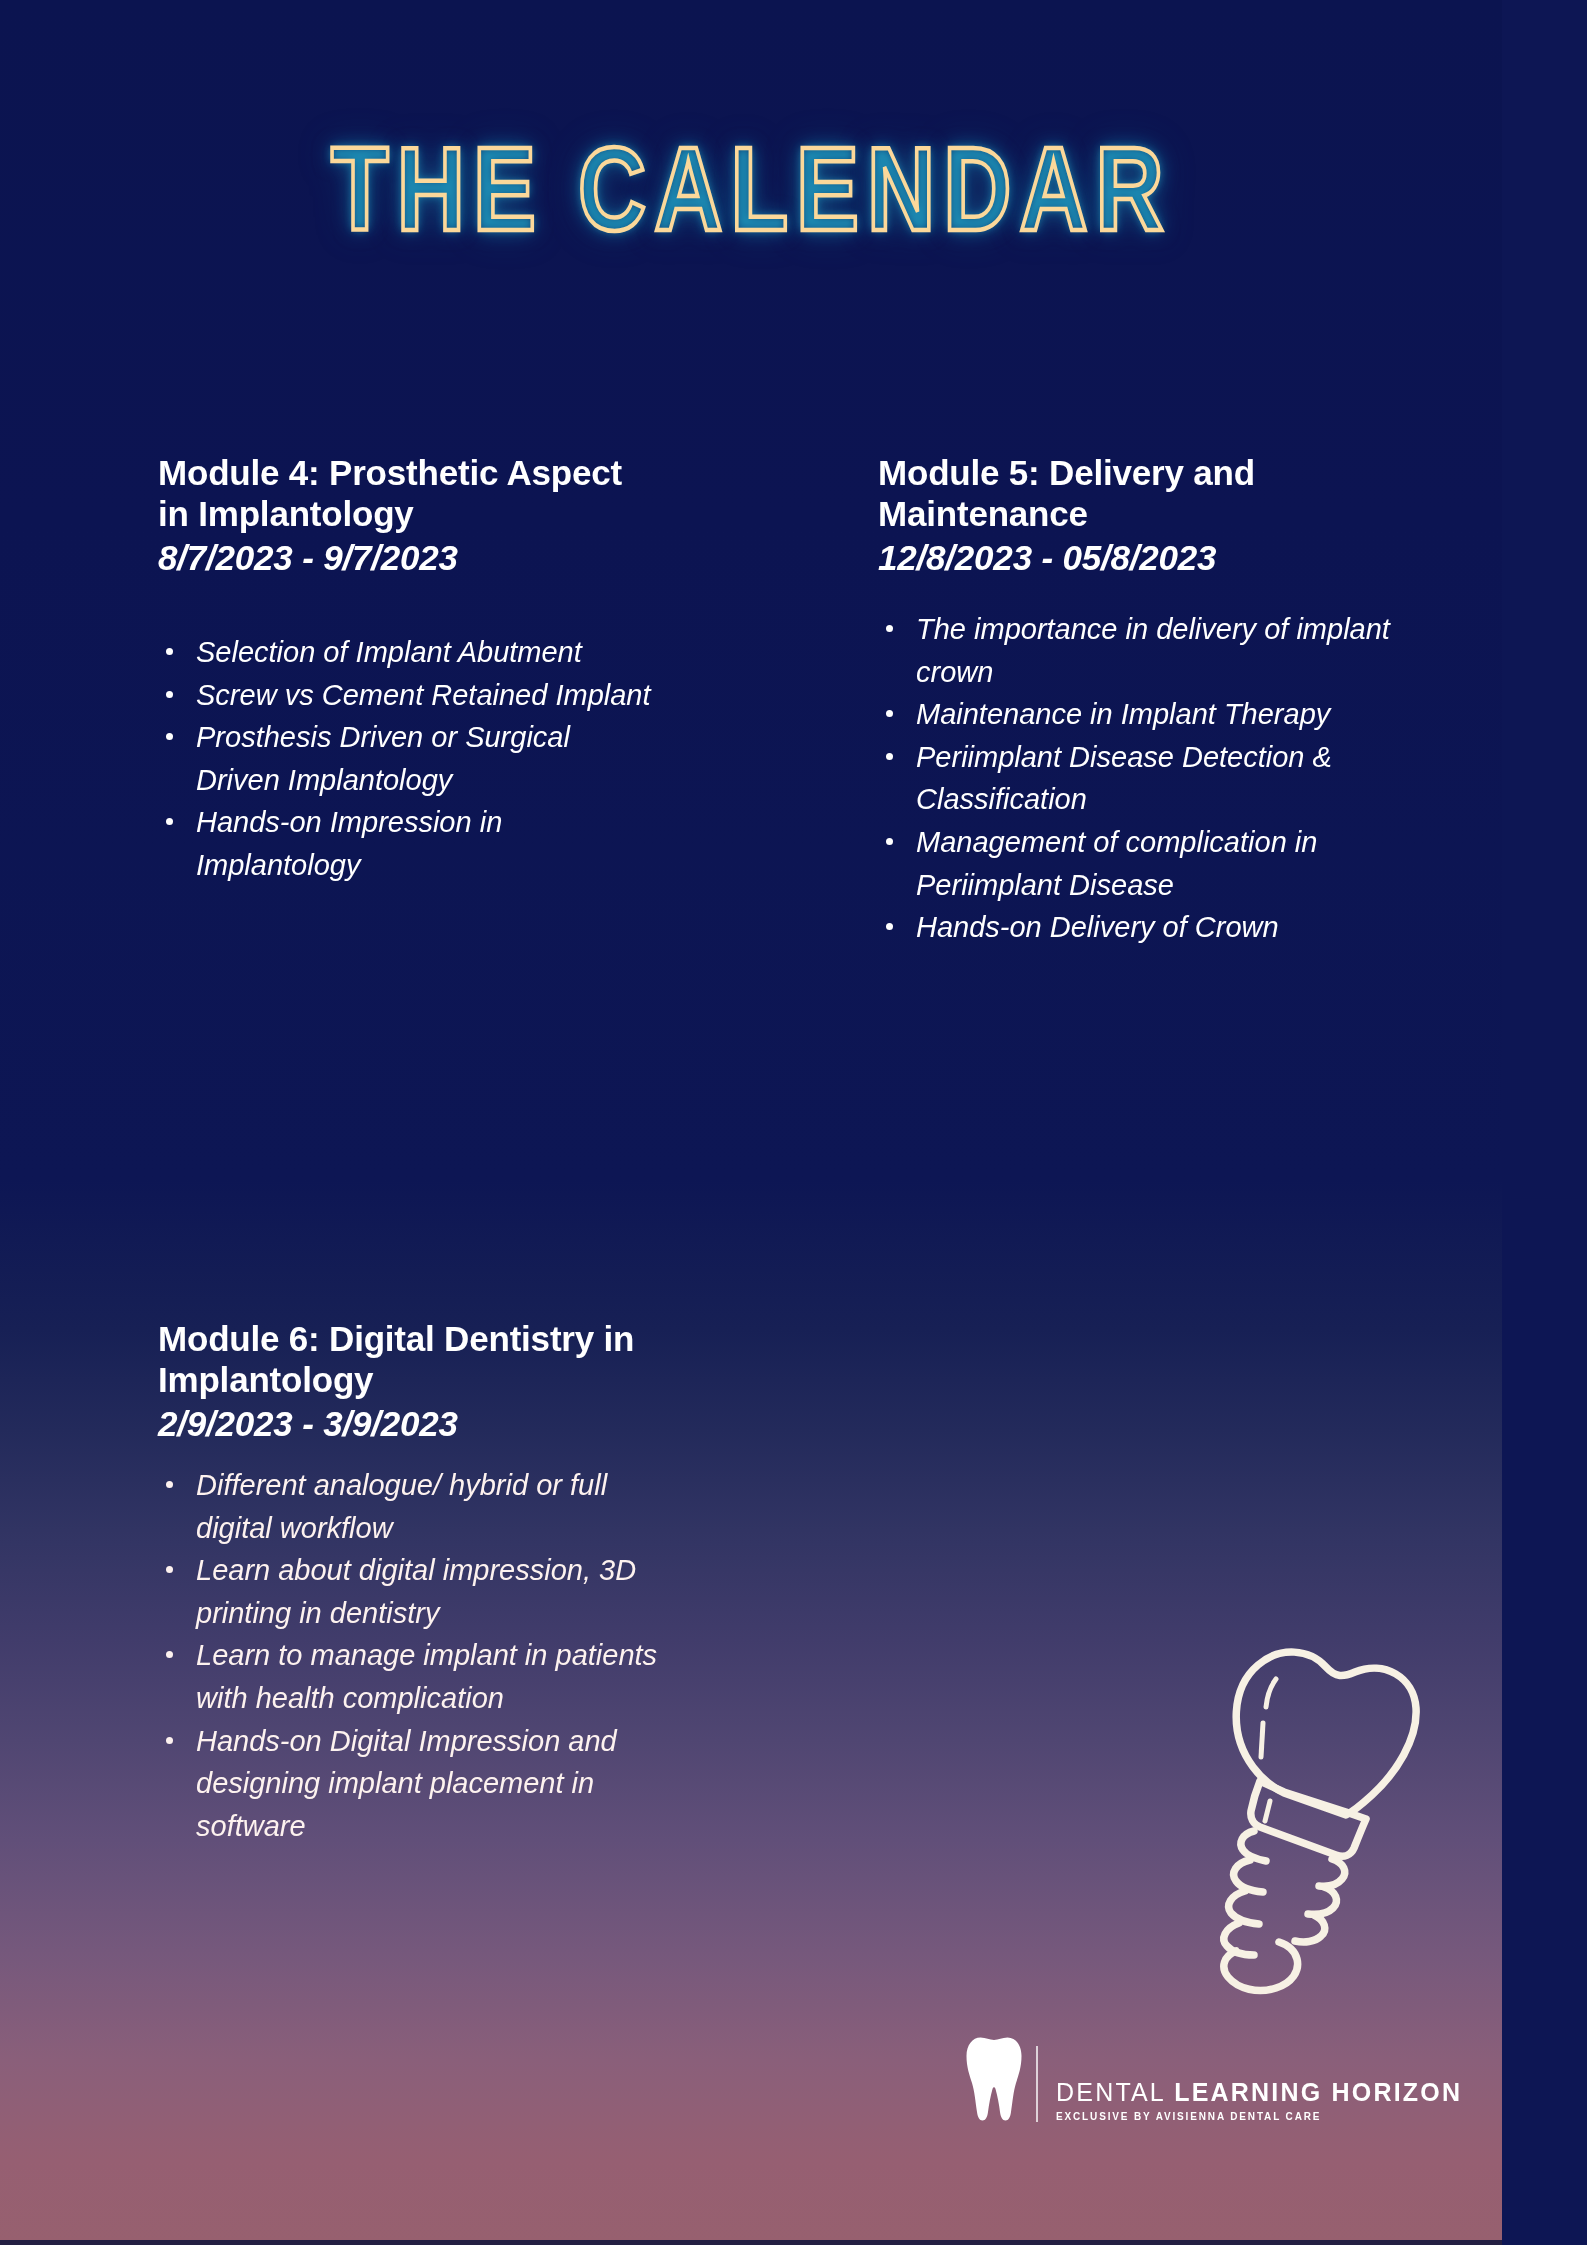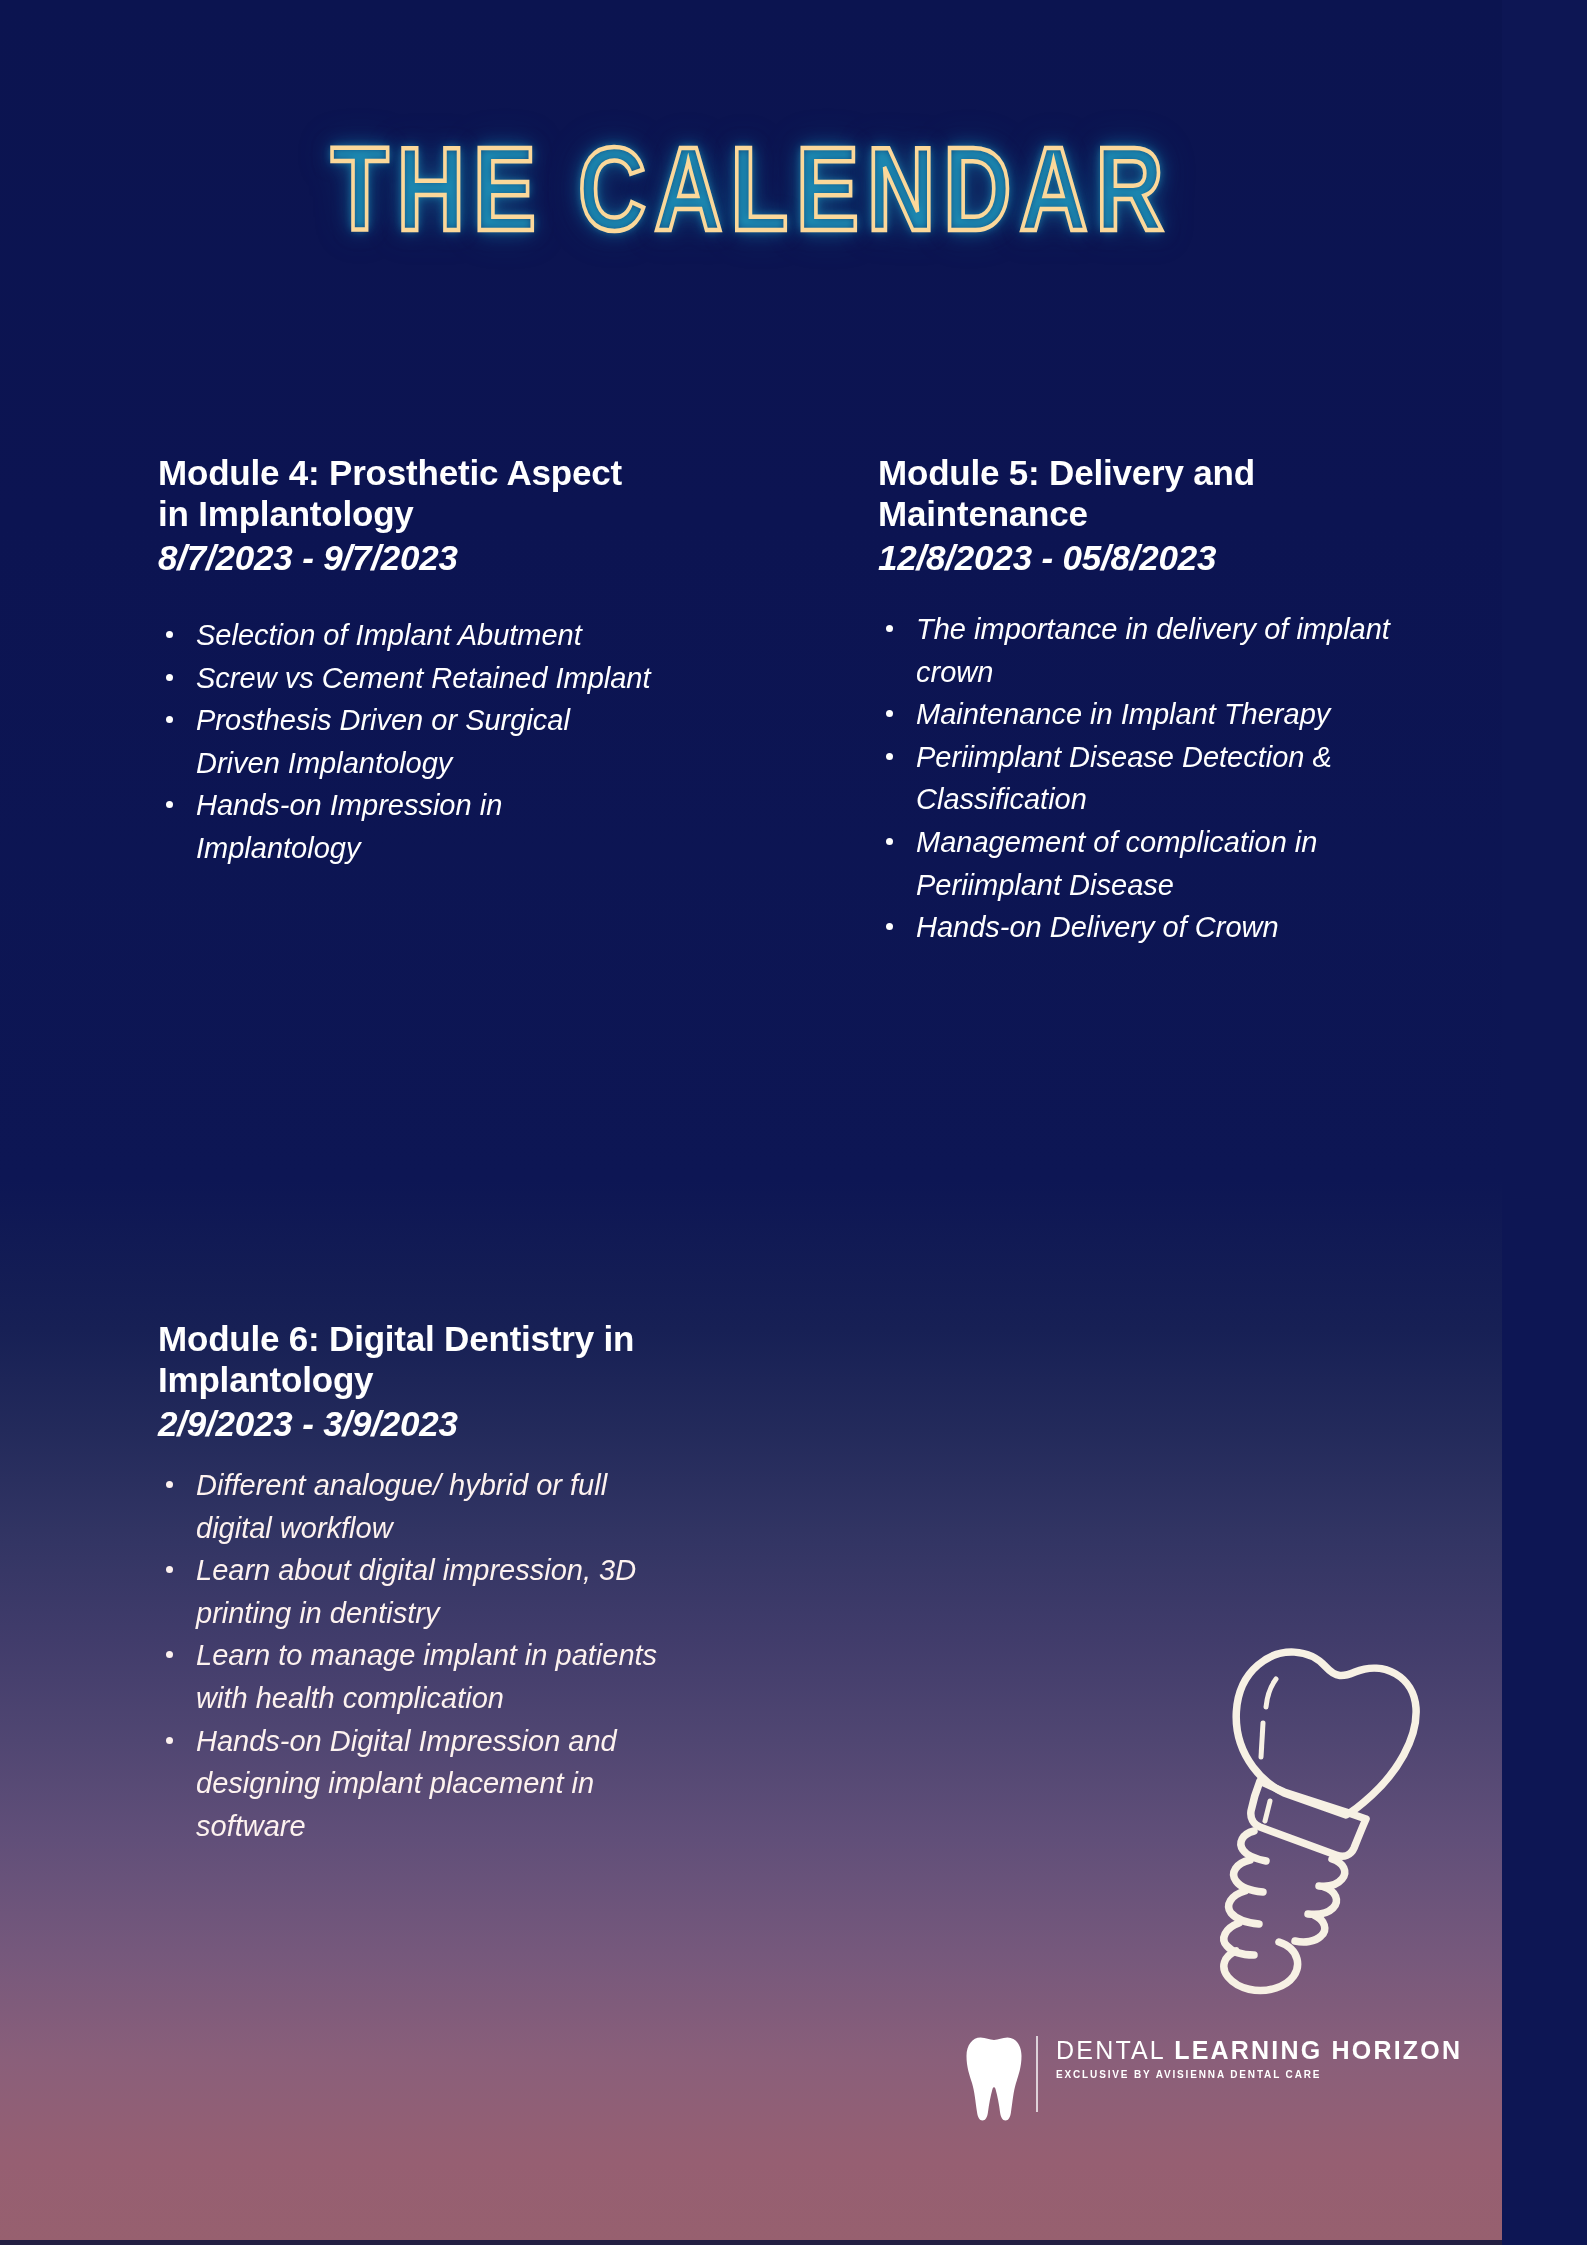--- a/index.html
+++ b/index.html
@@ -96,21 +96,21 @@
     font-weight:700;
     font-style:italic;
     line-height:1.18;
     letter-spacing:-0.2px;
     margin-top:2px;
     color:#ffffff;
   }
 
   .mod-list {
     list-style:none;
-    margin-top:36px;
+    margin-top:53px;
     padding:0;
   }
   .module.m5 .mod-list { margin-top:30px; }
   .module.m6 .mod-list { margin-top:20px; }
 
   .mod-list li {
     position:relative;
     font-size:29px;
     font-style:italic;
     font-weight:400;
@@ -140,21 +140,21 @@
     width:250px;
     height:390px;
   }
 
   
   .logo {
     position:absolute;
     left:965px;
     top:2036px;
     display:flex;
-    align-items:flex-start;
+    align-items:flex-end;
     gap:0px;
   }
   .logo-tooth { width:58px; height:86px; flex:none; }
   .logo-divider {
     width:2px;
     height:76px;
     background:rgba(255,255,255,0.72);
     margin-left:13px;
     margin-right:18px;
     flex:none;

